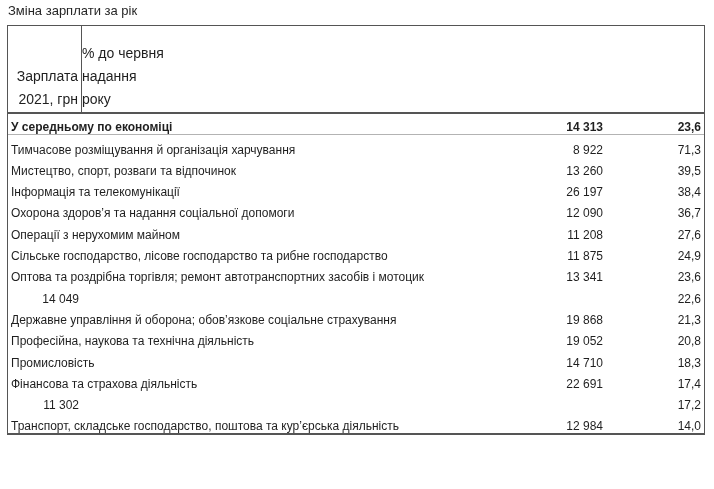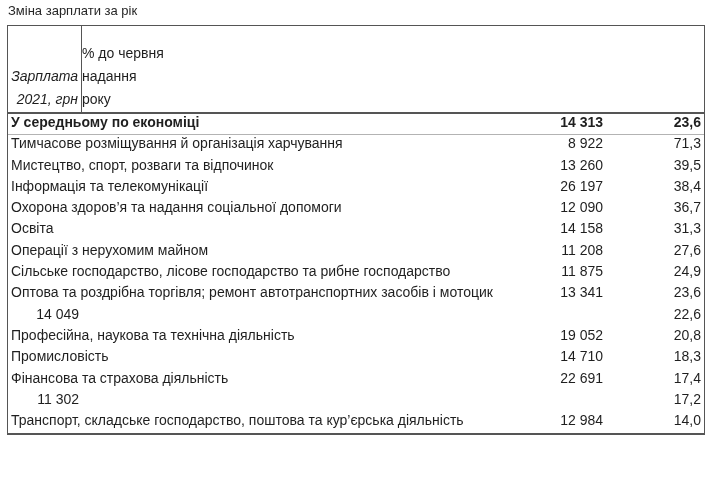--- a/index.html
+++ b/index.html
@@ -48,37 +48,36 @@
   }
   .hcell.c2 {
     width: 74px;
     border-right: 1px solid #555555;
     display: flex;
     flex-direction: column;
     justify-content: flex-end;
     text-align: right;
     padding: 0 3px 1px 0;
     line-height: 23px;
-    font-style: italic;
   }
   .hcell.c3 {
     flex: 1;
     display: flex;
     flex-direction: column;
     justify-content: flex-end;
     text-align: left;
     padding: 0 3px 1px 0;
     line-height: 23px;
   }
   .row {
     display: flex;
     height: 21.3px;
     box-sizing: border-box;
-    align-items: flex-start;
-    font-size: 14px;
+    align-items: flex-end;
+    font-size: 12px;
   }
   .row.bold {
     font-weight: bold;
     border-bottom: 1px solid #b3b3b3;
   }
   .cell { box-sizing: border-box; }
   .cell.c1 {
     width: 524px;
     padding-left: 3px;
     white-space: nowrap;
@@ -135,42 +134,42 @@
           <div class="cell c1">Інформація та телекомунікації</div>
           <div class="cell c2">26 197</div>
           <div class="cell c3">38,4</div>
         </div>
         <div class="row">
           <div class="cell c1">Охорона здоров’я та надання соціальної допомоги</div>
           <div class="cell c2">12 090</div>
           <div class="cell c3">36,7</div>
         </div>
         <div class="row">
-          <div class="cell c1">Освіта</div>
-          <div class="cell c2">14 158</div>
-          <div class="cell c3">31,3</div>
-        </div>
-        <div class="row">
           <div class="cell c1">Операції з нерухомим майном</div>
           <div class="cell c2">11 208</div>
           <div class="cell c3">27,6</div>
         </div>
         <div class="row">
           <div class="cell c1">Сільське господарство, лісове господарство та рибне господарство</div>
           <div class="cell c2">11 875</div>
           <div class="cell c3">24,9</div>
         </div>
         <div class="row">
           <div class="cell c1">Оптова та роздрібна торгівля; ремонт автотранспортних засобів і мотоцик</div>
           <div class="cell c2">13 341</div>
           <div class="cell c3">23,6</div>
         </div>
         <div class="row">
           <div class="cell c2">14 049</div>
           <div class="cell c3">22,6</div>
+        </div>
+        <div class="row">
+          <div class="cell c1">Державне управління й оборона; обов’язкове соціальне страхування</div>
+          <div class="cell c2">19 868</div>
+          <div class="cell c3">21,3</div>
         </div>
         <div class="row">
           <div class="cell c1">Професійна, наукова та технічна діяльність</div>
           <div class="cell c2">19 052</div>
           <div class="cell c3">20,8</div>
         </div>
         <div class="row">
           <div class="cell c1">Промисловість</div>
           <div class="cell c2">14 710</div>
           <div class="cell c3">18,3</div>

